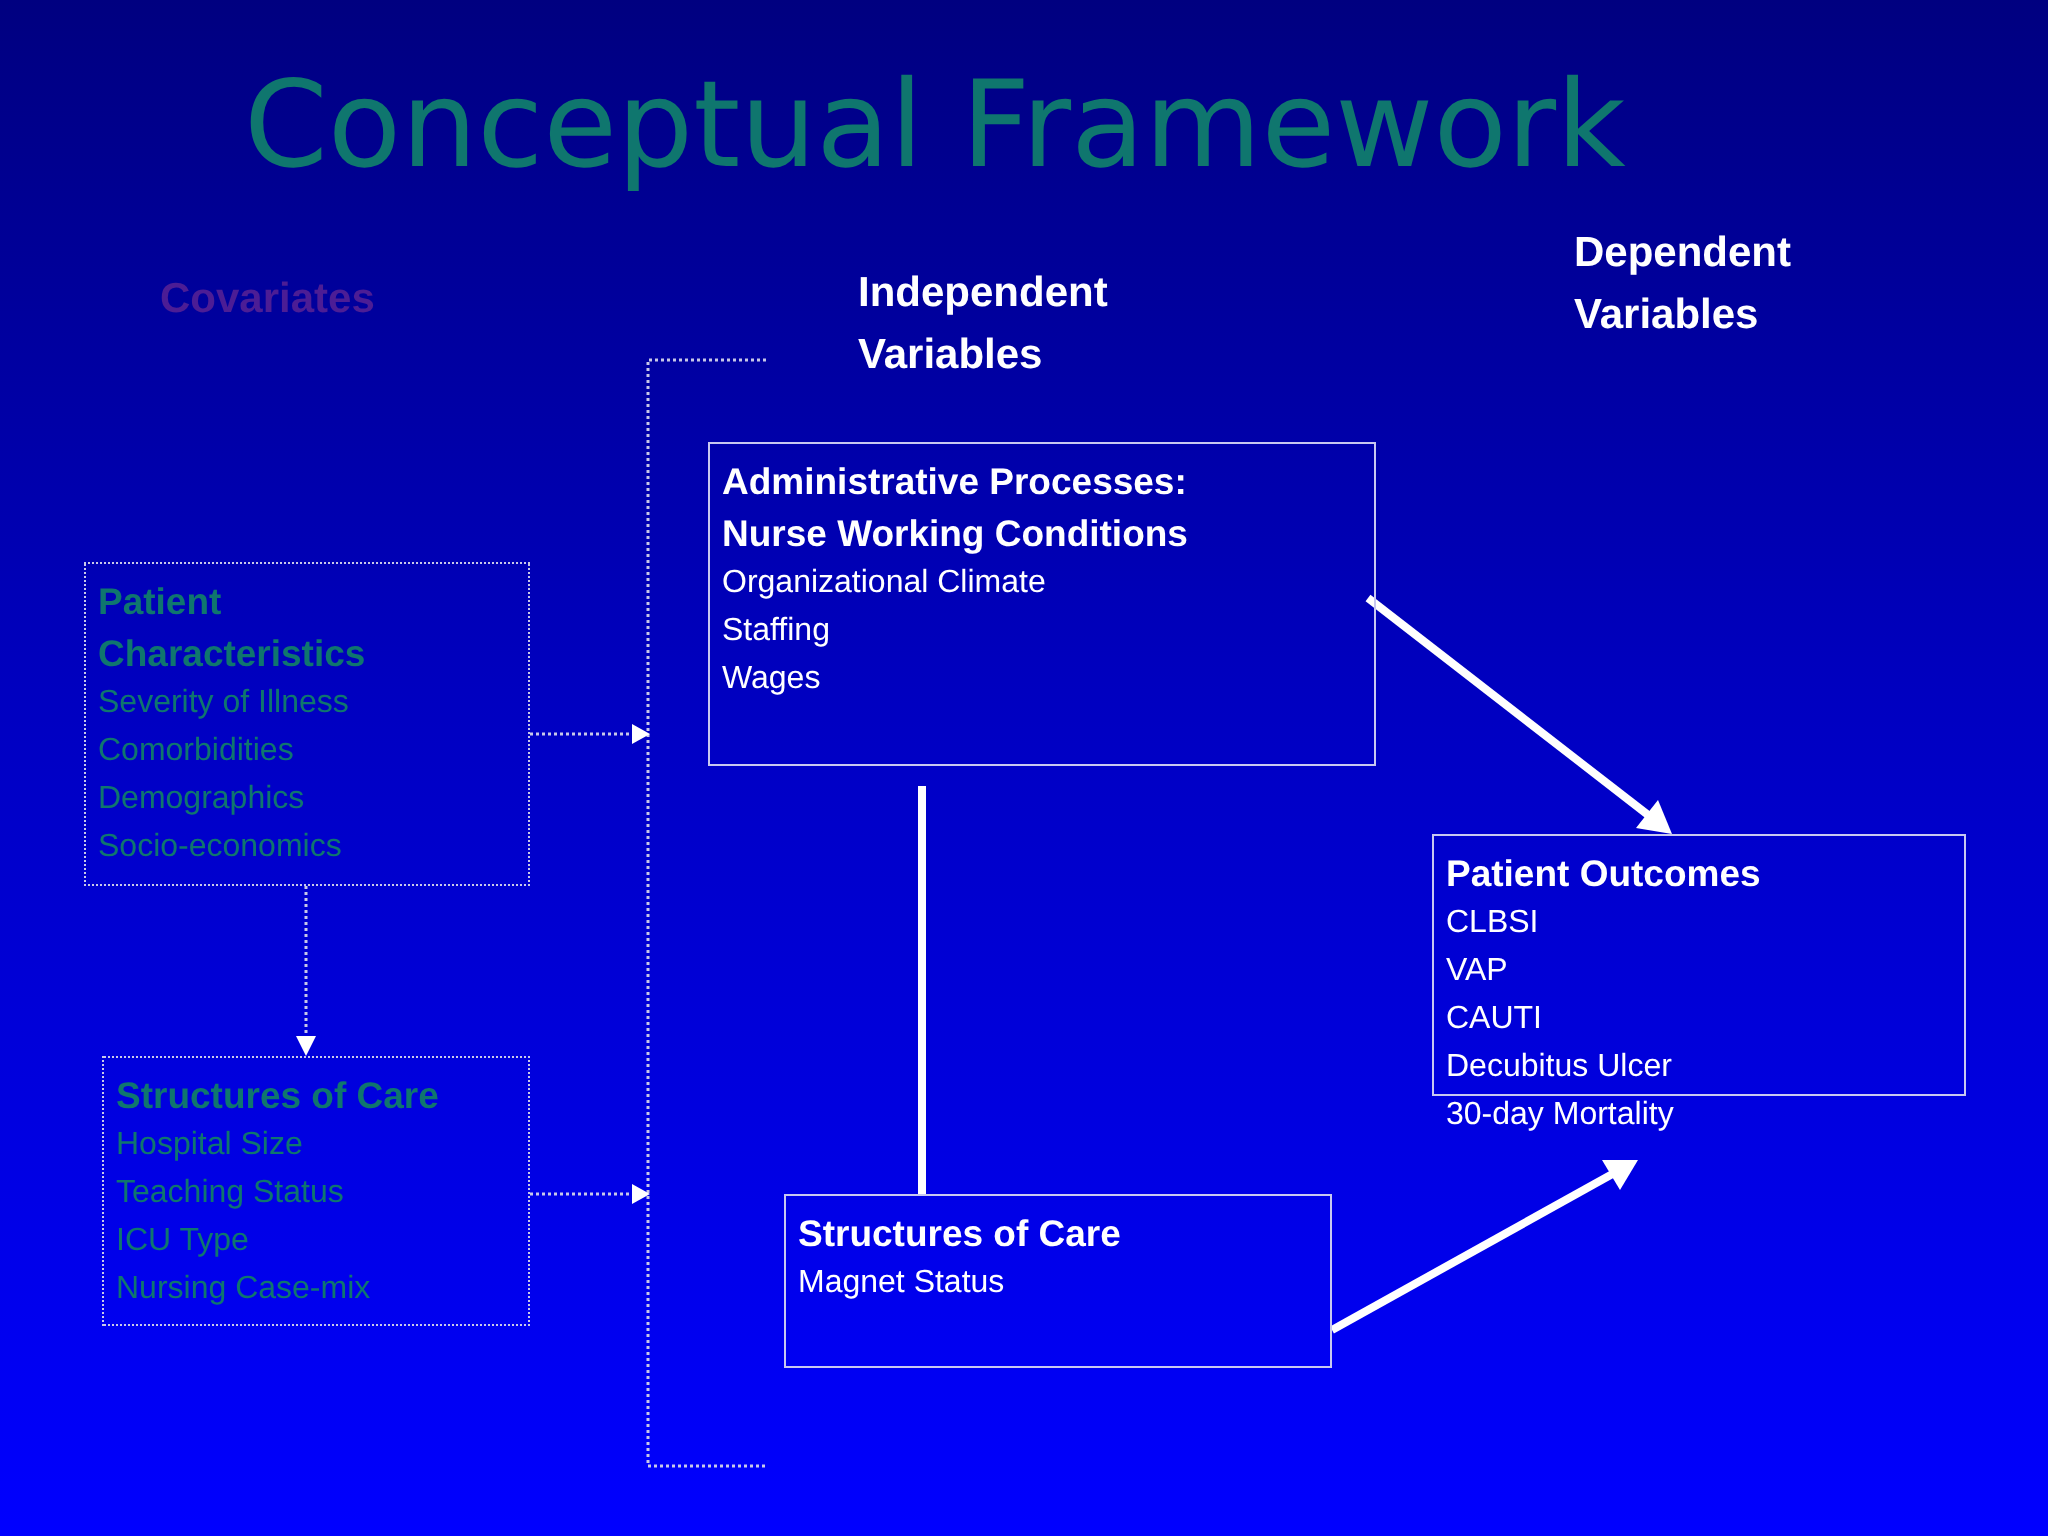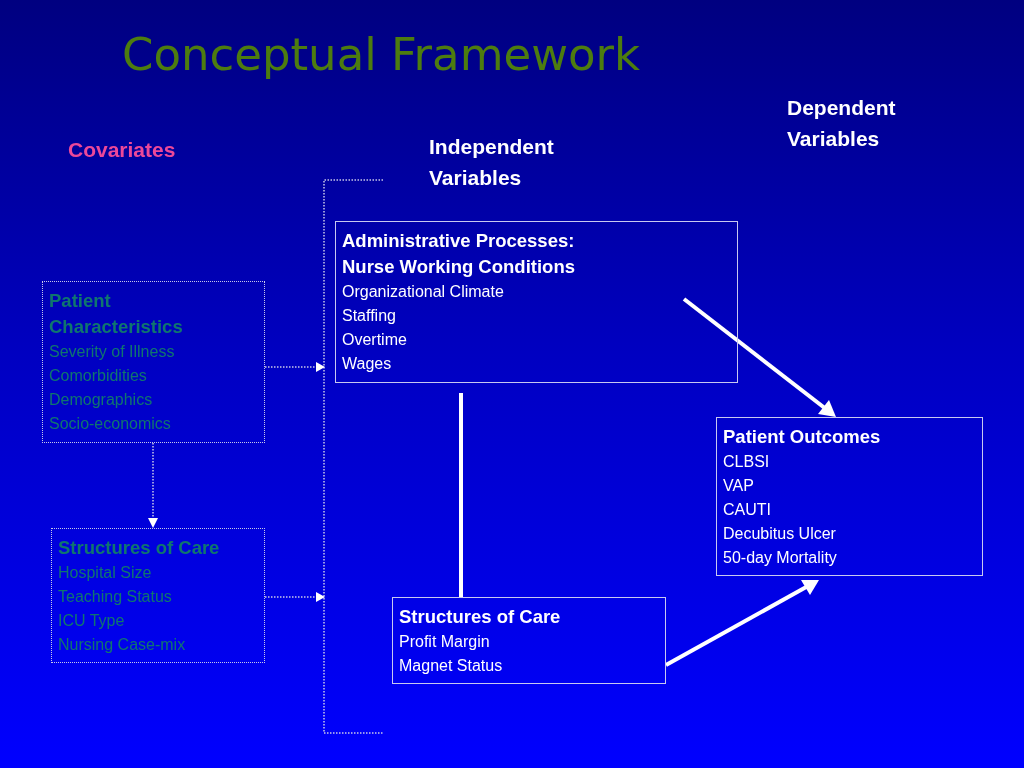--- a/index.html
+++ b/index.html
@@ -4,38 +4,38 @@
   <style>
     html, body { margin: 0; padding: 0; }
     body {
       width: 1024px; height: 768px; overflow: hidden; position: relative;
       background: linear-gradient(to bottom, #000080 0%, #0000c0 45%, #0000ff 100%);
       font-family: "Liberation Sans", sans-serif;
     }
     .abs { position: absolute; }
     #title {
       left: 122px; top: 30px; font-family: "DejaVu Sans", sans-serif;
-      font-size: 45px; color: #4d7c0f; white-space: nowrap; line-height: 1.1;
+      font-size: 60px; color: #0f766e; white-space: nowrap; line-height: 1.1;
     }
     .hdr { font-weight: bold; font-size: 21px; color: #ffffff; line-height: 31px; }
-    #covariates { left: 68px; top: 134px; color: #ec4899; }
+    #covariates { left: 80px; top: 134px; color: #4c1d95; }
     #indep { left: 429px; top: 109px; margin-top: 22px; }
-    #dep { left: 787px; top: 92px; }
+    #dep { left: 787px; top: 111px; }
 
     .box { box-sizing: border-box; padding: 6px 6px; color: #ffffff; }
     .box .bt { font-weight: bold; font-size: 18.5px; line-height: 26px; display: block; }
     .box .it { font-size: 16px; line-height: 24px; display: block; white-space: nowrap; }
     .solid { border: 1.5px solid #c8c8f0; }
     .dotted { border: 1.5px dotted #c8c8e8; color: #0f766e; }
 
     #box-patient-char { left: 42px; top: 281px; width: 223px; height: 162px; }
     #box-cov-structures { left: 51px; top: 528px; width: 214px; height: 135px; }
-    #box-admin { left: 335px; top: 221px; width: 403px; height: 162px; }
+    #box-admin { left: 354px; top: 221px; width: 334px; height: 162px; }
     #box-ind-structures { left: 392px; top: 597px; width: 274px; height: 87px; }
-    #box-outcomes { left: 716px; top: 417px; width: 267px; height: 159px; }
+    #box-outcomes { left: 716px; top: 417px; width: 267px; height: 131px; }
 
     svg#connectors { position: absolute; left: 0; top: 0; }
   </style>
 </head>
 <body>
 
 <div id="title" class="abs">Conceptual Framework</div>
 
 <div id="covariates" class="abs hdr">Covariates</div>
 <div id="indep" class="abs hdr">
@@ -84,30 +84,28 @@
   <span class="it">Teaching Status</span>
   <span class="it">ICU Type</span>
   <span class="it">Nursing Case-mix</span>
 </div>
 
 <div id="box-admin" class="abs box solid">
   <span class="bt">Administrative Processes:</span>
   <span class="bt">Nurse Working Conditions</span>
   <span class="it">Organizational Climate</span>
   <span class="it">Staffing</span>
-  <span class="it">Overtime</span>
   <span class="it">Wages</span>
 </div>
 
 <div id="box-ind-structures" class="abs box solid">
   <span class="bt">Structures of Care</span>
-  <span class="it">Profit Margin</span>
   <span class="it">Magnet Status</span>
 </div>
 
 <div id="box-outcomes" class="abs box solid">
   <span class="bt">Patient Outcomes</span>
   <span class="it">CLBSI</span>
   <span class="it">VAP</span>
   <span class="it">CAUTI</span>
   <span class="it">Decubitus Ulcer</span>
-  <span class="it">50-day Mortality</span>
+  <span class="it">30-day Mortality</span>
 </div>
 
 </body></html>

